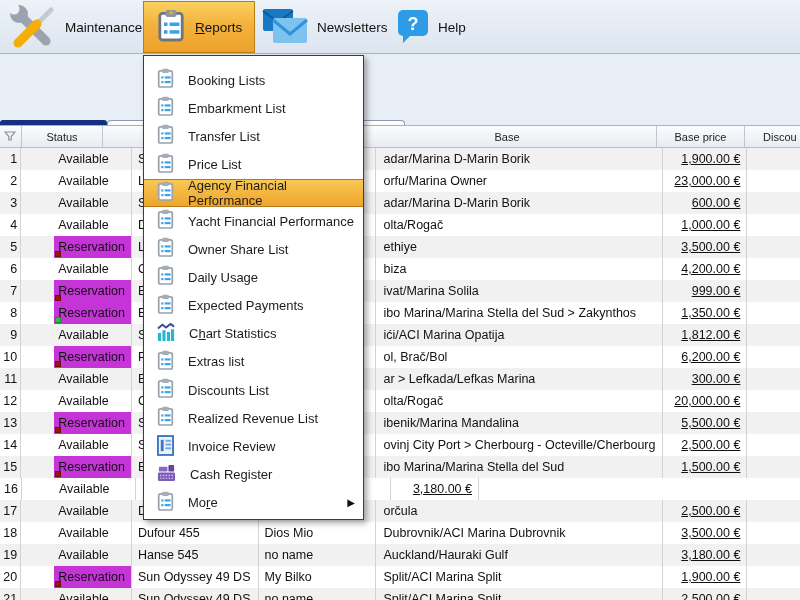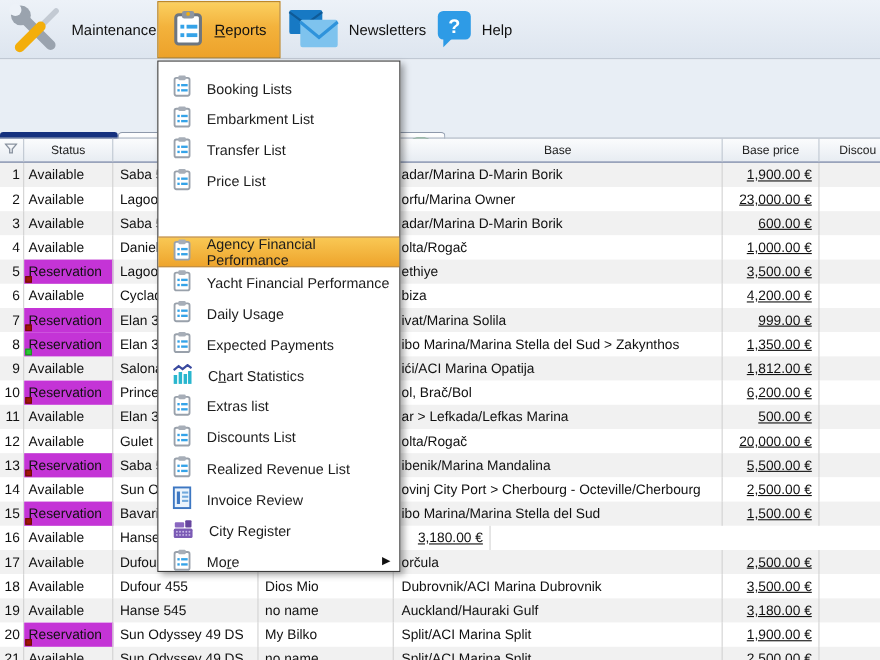--- a/index.html
+++ b/index.html
@@ -50,38 +50,38 @@
   .th { height:100%; border-right:1px solid #bfc7d1; display:flex; align-items:center; justify-content:center;
     font-size:11px; color:#222; overflow:hidden; }
   .th.left { justify-content:flex-start; }
   #tbody { position:absolute; left:0; top:148px; width:800px; height:452px; overflow:hidden; }
   .tr { display:flex; width:800px; height:22px; }
   .tr.odd { background:#f1f1f1; }
   .tr.even { background:#ffffff; }
   .td { height:22px; line-height:22px; border-right:1px solid #d2d2d2; overflow:hidden;
     white-space:nowrap; font-size:12.5px; color:#111; position:relative; }
   .td.num { width:22px; text-align:right; padding-right:3px; }
-  .td.status { width:81px; padding-left:4px; }
+  .td.status { width:81px; padding-left:4px;margin-left:33px; }
   .td.model { width:132px; padding-left:6px; }
   .td.name { width:123px; padding-left:6px; }
   .td.base { width:299px; padding-left:7px; }
   .td.price { width:88px; text-align:right; padding-right:6px;text-decoration:underline; }
   .td.disc { width:55px; border-right:none; }
   .td.status.reserved { background:#c434d6; }
   .flag { position:absolute; left:1px; bottom:1px; width:6px; height:6px; }
   .flag.red { background:#a01408; border:1px solid #6b0d05; }
   .flag.green { background:#29c832; border:1px solid #1a8f20; }
 
   
   #reports-menu { position:absolute; left:143px; top:55px; width:221px; height:465px; background:#fff;
     border:1px solid #3c3c3c; box-shadow:3px 3px 6px rgba(0,0,0,0.35); padding-top:10px; z-index:50; }
   .menu-item { height:28.2px; display:flex; align-items:center; padding-left:13px; gap:14px;
     font-size:13px; color:#1c1c1c; position:relative; }
   .menu-item.highlighted { background:linear-gradient(#f9c854,#eea42c);
-    border-top:1px solid #b8791b; border-bottom:1px solid #b8791b;margin-top:36px; }
+    border-top:1px solid #b8791b; border-bottom:1px solid #b8791b; }
   .menu-item .sub-arrow { position:absolute; right:8px; font-size:10px; color:#111; }
   .menu-item u, .tb-label u { text-decoration:underline; }
 </style>
 </head>
 <body>
 
 <div id="app">
 
   <div id="toolbar">
     <div class="tb-group" style="left:8px;">
@@ -285,21 +285,21 @@
         <div class="td base">ol, Brač/Bol</div>
         <div class="td price">6,200.00 €</div>
         <div class="td disc"></div>
       </div>
       <div class="tr odd">
         <div class="td num">11</div>
         <div class="td status">Available</div>
         <div class="td model">Elan 3</div>
         <div class="td name"></div>
         <div class="td base">ar &gt; Lefkada/Lefkas Marina</div>
-        <div class="td price">500.00 €</div>
+        <div class="td price">300.00 €</div>
         <div class="td disc"></div>
       </div>
       <div class="tr even">
         <div class="td num">12</div>
         <div class="td status">Available</div>
         <div class="td model">Gulet</div>
         <div class="td name"></div>
         <div class="td base">olta/Rogač</div>
         <div class="td price">20,000.00 €</div>
         <div class="td disc"></div>
@@ -445,20 +445,31 @@
       <div class="menu-item">
         <span><svg width="17" height="21" viewBox="0 0 20 24">
             <rect x="2" y="3" width="16" height="19" rx="2" fill="#fff" stroke="#99a1ab" stroke-width="2"></rect>
             <rect x="6" y="0.5" width="8" height="5" rx="1.5" fill="#a7aeb8"></rect>
             <rect x="5" y="9.5" width="2.5" height="2.5" fill="#35a3e8"></rect>
             <rect x="9" y="9.5" width="7" height="2.5" fill="#35a3e8"></rect>
             <rect x="5" y="15" width="2.5" height="2.5" fill="#35a3e8"></rect>
             <rect x="9" y="15" width="7" height="2.5" fill="#35a3e8"></rect>
           </svg></span>
         <span>Yacht Financial Performance</span>
+      </div>
+      <div class="menu-item">
+        <span><svg width="17" height="21" viewBox="0 0 20 24">
+            <rect x="2" y="3" width="16" height="19" rx="2" fill="#fff" stroke="#99a1ab" stroke-width="2"></rect>
+            <rect x="6" y="0.5" width="8" height="5" rx="1.5" fill="#a7aeb8"></rect>
+            <rect x="5" y="9.5" width="2.5" height="2.5" fill="#35a3e8"></rect>
+            <rect x="9" y="9.5" width="7" height="2.5" fill="#35a3e8"></rect>
+            <rect x="5" y="15" width="2.5" height="2.5" fill="#35a3e8"></rect>
+            <rect x="9" y="15" width="7" height="2.5" fill="#35a3e8"></rect>
+          </svg></span>
+        <span>Owner Share List</span>
       </div>
       <div class="menu-item">
         <span><svg width="17" height="21" viewBox="0 0 20 24">
             <rect x="2" y="3" width="16" height="19" rx="2" fill="#fff" stroke="#99a1ab" stroke-width="2"></rect>
             <rect x="6" y="0.5" width="8" height="5" rx="1.5" fill="#a7aeb8"></rect>
             <rect x="5" y="9.5" width="2.5" height="2.5" fill="#35a3e8"></rect>
             <rect x="9" y="9.5" width="7" height="2.5" fill="#35a3e8"></rect>
             <rect x="5" y="15" width="2.5" height="2.5" fill="#35a3e8"></rect>
             <rect x="9" y="15" width="7" height="2.5" fill="#35a3e8"></rect>
           </svg></span>
@@ -539,21 +550,21 @@
               <circle cx="10" cy="12" r="0.9"></circle>
               <circle cx="13" cy="12" r="0.9"></circle>
               <circle cx="16" cy="12" r="0.9"></circle>
               <circle cx="4" cy="15" r="0.9"></circle>
               <circle cx="7" cy="15" r="0.9"></circle>
               <circle cx="10" cy="15" r="0.9"></circle>
               <circle cx="13" cy="15" r="0.9"></circle>
               <circle cx="16" cy="15" r="0.9"></circle>
             </g>
           </svg></span>
-        <span>City Register</span>
+        <span>Cash Register</span>
       </div>
       <div class="menu-item">
         <span><svg width="17" height="21" viewBox="0 0 20 24">
             <rect x="2" y="3" width="16" height="19" rx="2" fill="#fff" stroke="#99a1ab" stroke-width="2"></rect>
             <rect x="6" y="0.5" width="8" height="5" rx="1.5" fill="#a7aeb8"></rect>
             <rect x="5" y="9.5" width="2.5" height="2.5" fill="#35a3e8"></rect>
             <rect x="9" y="9.5" width="7" height="2.5" fill="#35a3e8"></rect>
             <rect x="5" y="15" width="2.5" height="2.5" fill="#35a3e8"></rect>
             <rect x="9" y="15" width="7" height="2.5" fill="#35a3e8"></rect>
           </svg></span>

